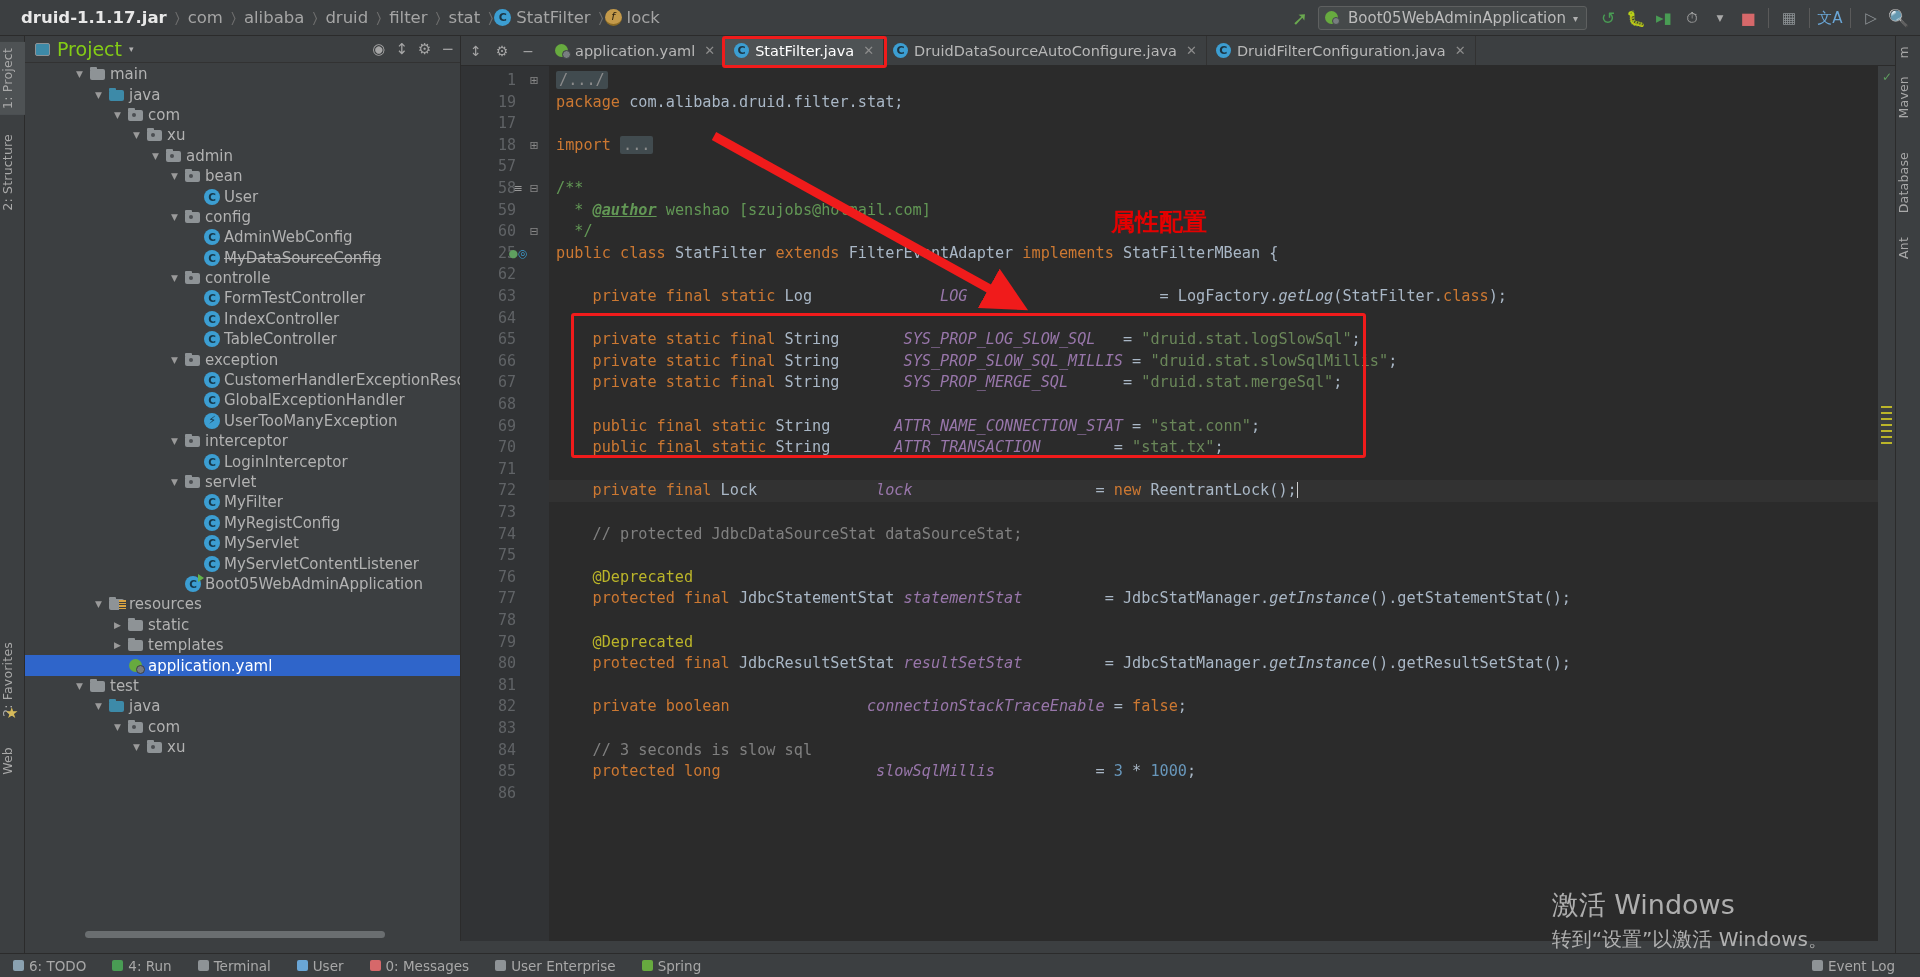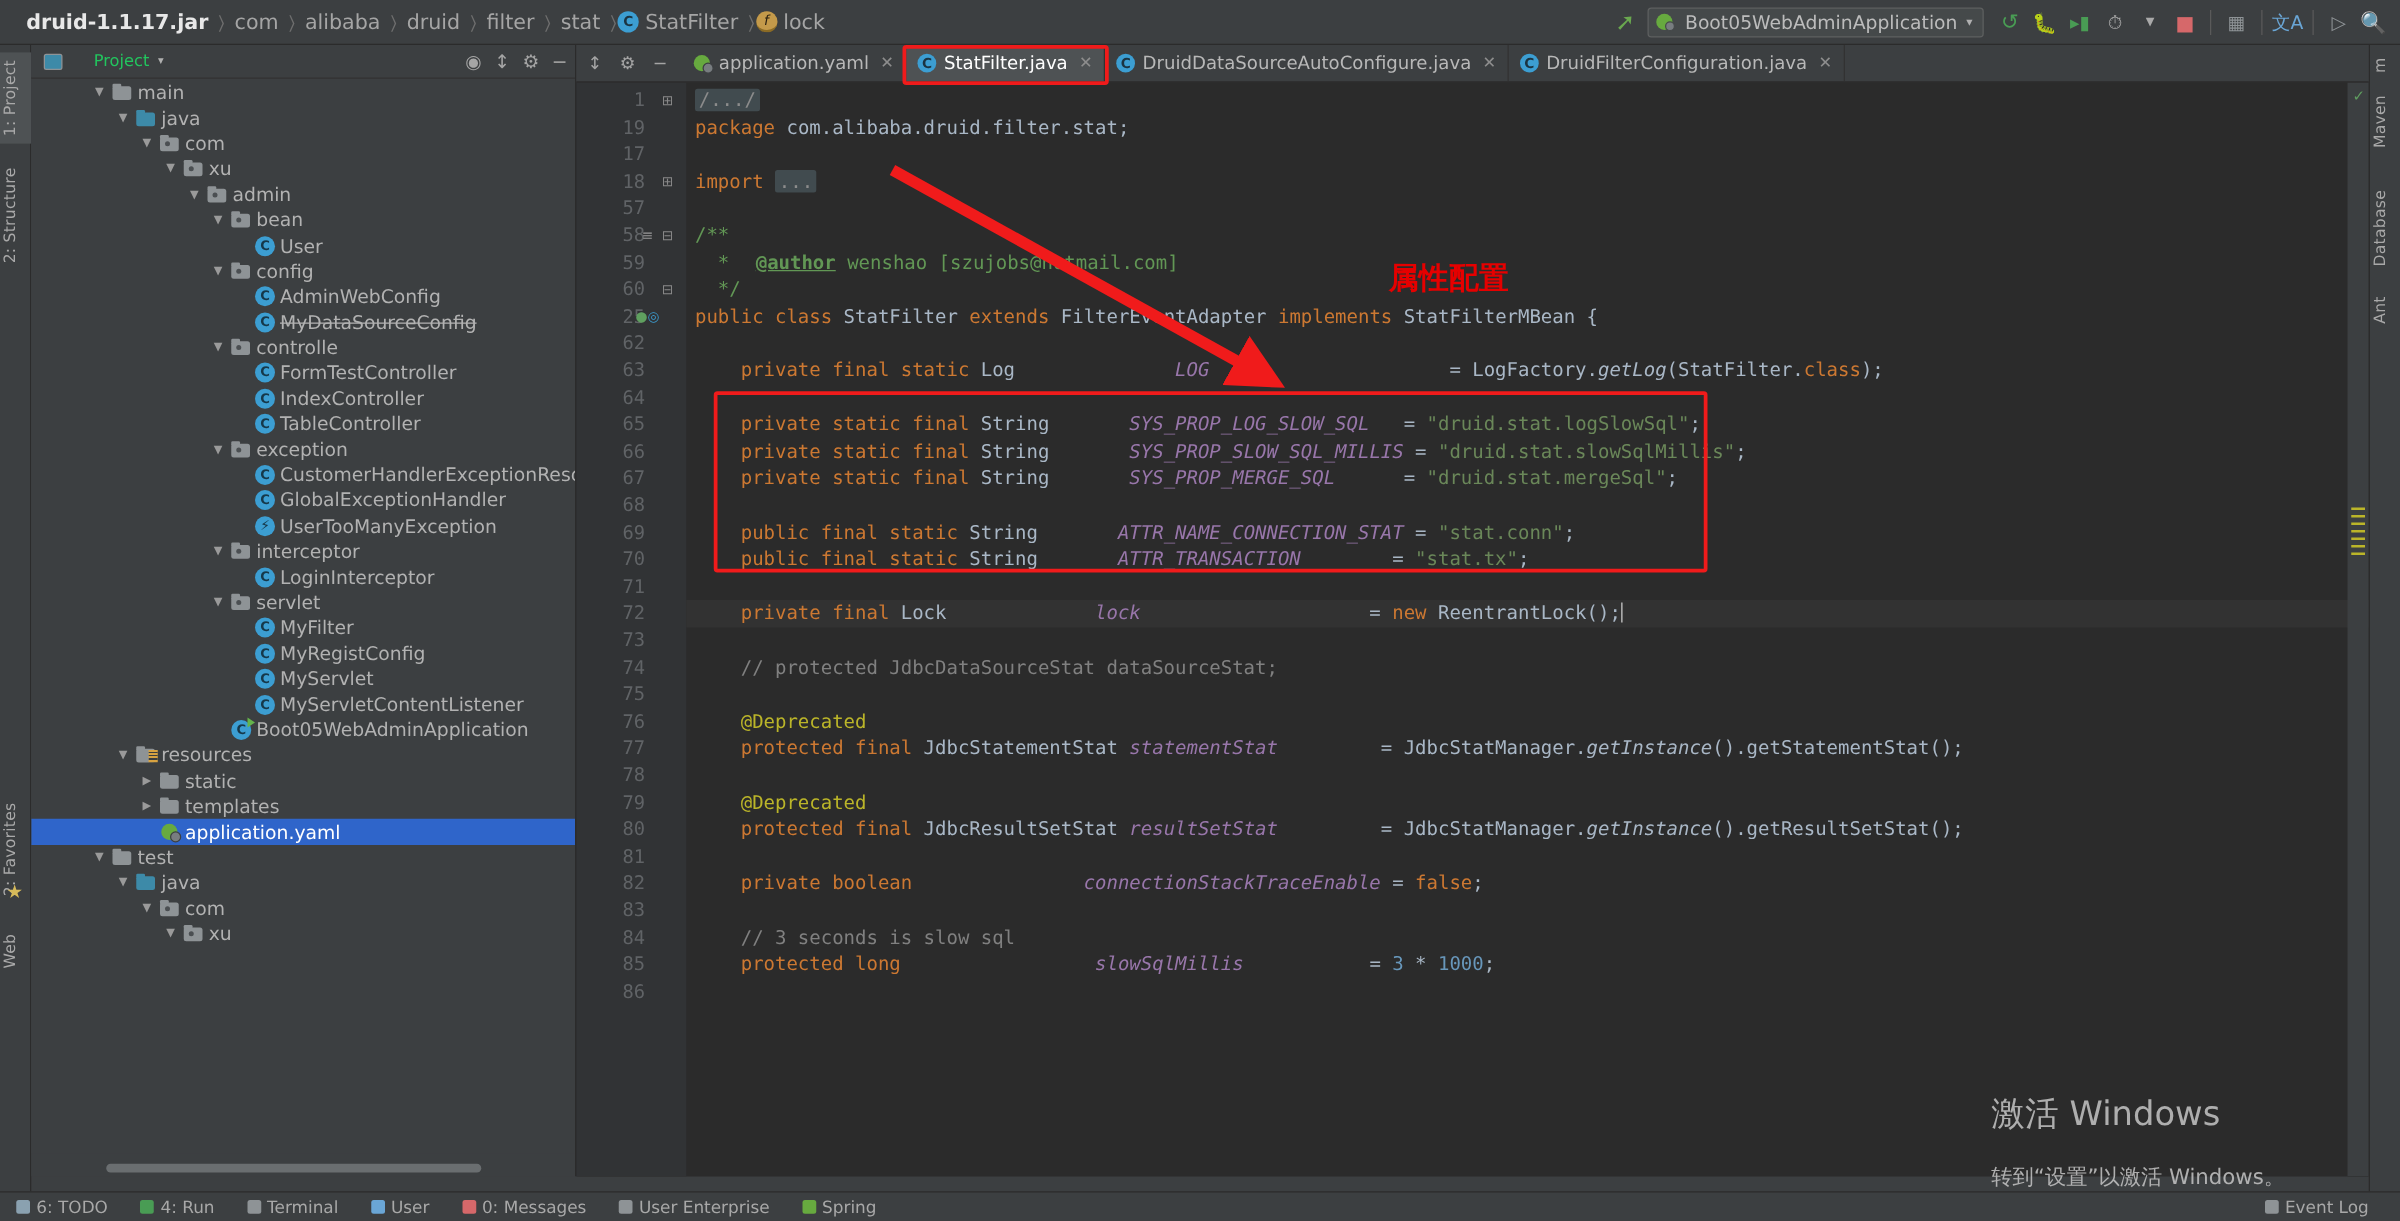--- a/index.html
+++ b/index.html
@@ -73,21 +73,21 @@
 
   
   .projpanel {
     position: absolute; left: 25px; top: 36px; width: 436px; height: 905px;
     background: #3c3f41; border-right: 1px solid #2b2b2b;
   }
   .proj-header {
     height: 27px; display: flex; align-items: center;
     padding: 0 6px 0 10px; border-bottom: 1px solid #323232;
   }
-  .proj-title { font-size: 13px; color: #22c55e; margin-left: 25px; }
+  .proj-title { font-size: 19px; color: #84cc16; margin-left: 7px; }
   .proj-caret { margin-left: 7px; color: #b0b0b0; font-size: 9px; }
   .proj-header-icons { margin-left: auto; display: flex; gap: 10px; align-items: center; }
 
   .tree {
     position: absolute; top: 28px; left: 0; right: 0; bottom: 18px;
     background: #3c3f41; overflow: hidden;
   }
   .trow {
     height: 20.4px; display: flex; align-items: center;
     font-size: 15px; color: #b2b2b2; white-space: nowrap;
@@ -199,21 +199,21 @@
   }
   .cl { position: absolute; left: 7px; height: 21.6px; line-height: 21.6px; }
   .cl.hl { left: 0; right: 0; padding-left: 7px; background: #323232; }
 
   .kw { color: #cc7832; }
   .field { color: #9876aa; font-style: italic; }
   .str { color: #6a8759; }
   .num { color: #6897bb; }
   .cmt { color: #808080; }
   .doc { color: #629755; }
-  .doctag { color: #629755; text-decoration: underline; font-weight: bold;  margin-left: 12px;}
+  .doctag { color: #629755; text-decoration: underline; font-weight: bold; font-style: italic;}
   .ann { color: #bbb529; }
   .meth { color: #a9b7c6; font-style: italic; }
   .fold {
     background: #414b4f; color: #8c8c8c; padding: 0 3px; border-radius: 2px;
   }
   .caret-bar {
     display: inline-block; width: 1.5px; height: 16px; background: #cfcfcf;
     vertical-align: -3px;
   }
 
@@ -235,21 +235,21 @@
   .err-stripe {
     position: absolute; right: 3px; width: 11px; height: 2px; background: #bbb529;
   }
 
   
   .watermark {
     position: absolute; right: 92px; bottom: 24px; text-align: left;
     color: #c6c6c6; opacity: .85; pointer-events: none;
   }
   .watermark .w1 { font-size: 27px; }
-  .watermark .w2 { font-size: 17px; margin-top: 21px; }
+  .watermark .w2 { font-size: 20px; margin-top: 3px; }
 
   
   .statusbar {
     position: absolute; left: 0; bottom: 0; width: 1920px; height: 24px;
     background: #3c3f41; border-top: 1px solid #2b2b2b;
     display: flex; align-items: center; font-size: 13.5px; color: #a8a8a8;
   }
   .sb-item { display: flex; align-items: center; gap: 5px; padding: 0 13px; }
   .sb-right { margin-left: auto; display: flex; align-items: center; gap: 12px; padding-right: 12px; }
   .sq { width: 11px; height: 11px; border-radius: 2px; display: inline-block; }

